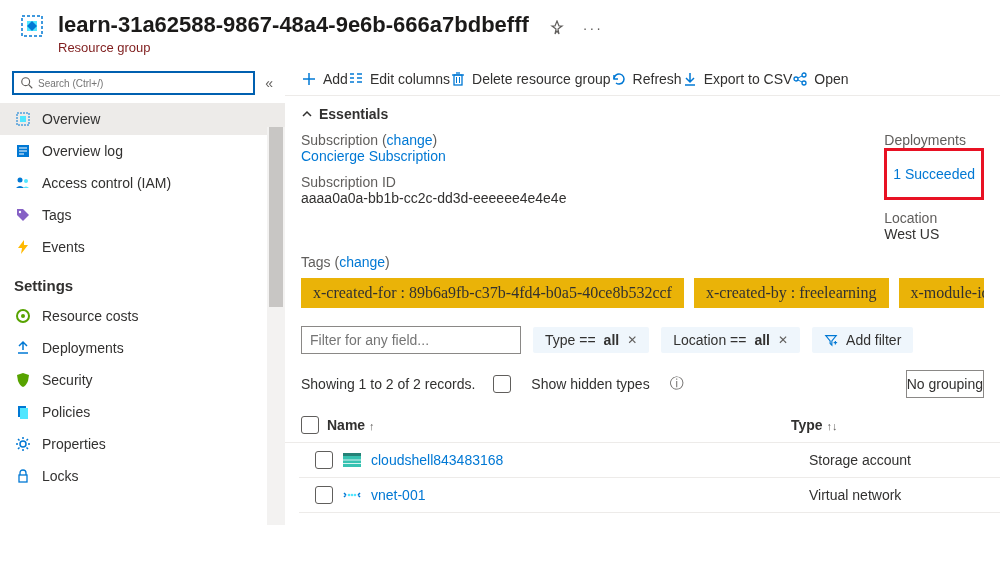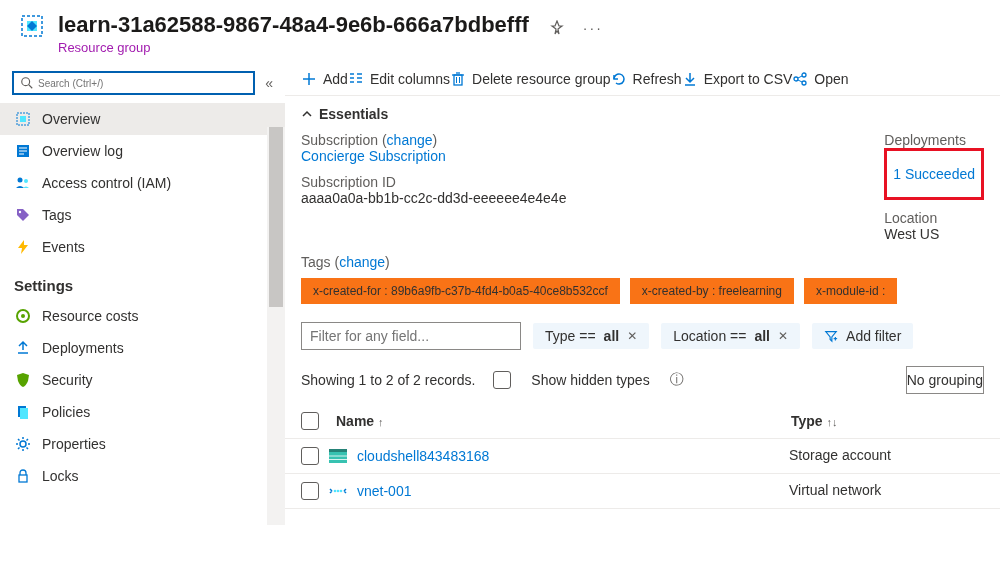--- a/index.html
+++ b/index.html
@@ -3,21 +3,21 @@
 <meta charset="utf-8">
 <style>
   * { box-sizing: border-box; margin: 0; padding: 0; }
   body { font-family: "Segoe UI", -apple-system, sans-serif; font-size: 14px; color: #323130; background: #fff; width: 1000px; height: 563px; overflow: hidden; }
   .root { display: flex; flex-direction: column; height: 525px; }
 
   
   .header { padding: 12px 18px 8px 18px; display: flex; align-items: flex-start; }
   .header-icon { margin-right: 12px; }
   .header-text h1 { font-size: 22px; font-weight: 600; color: #1b1a19; }
-  .header-sub { font-size: 13px; color: #a21caf; margin-top: 2px; }
+  .header-sub { font-size: 13px; color: #7f1d1d; margin-top: 2px; }
   .header-actions { display: flex; gap: 18px; margin-left: 20px; padding-top: 8px; color: #605e5c; }
 
   
   .body { display: flex; flex: 1; min-height: 0; }
 
   
   .sidebar { width: 285px; border-right: none; display: flex; flex-direction: column; position: relative; }
   .sidebar-search-row { display: flex; align-items: center; padding: 8px 12px; gap: 10px; }
   .sidebar-search { flex: 1; display: flex; align-items: center; border: 2px solid #0060b0; padding: 3px 6px; font-size: 13px; color: #605e5c; }
   .sidebar-search input { border: none; outline: none; flex: 1; font-size: 10px; background: transparent; }
@@ -41,41 +41,41 @@
   .essentials-body { display: flex; padding: 0 16px 12px 16px; gap: 40px; }
   .ess-col { display: flex; flex-direction: column; gap: 10px; }
   .ess-col.left { flex: 1; }
   .ess-label { font-size: 14px; color: #605e5c; }
   .ess-value { font-size: 14px; color: #323130; }
   .link { color: #0078d4; cursor: pointer; }
   .deployments-link { border: 3px solid #e81123; padding: 15px 6px; display: inline-block; }
 
   .tags-row { padding: 0 16px 12px 16px; }
   .tag-chips { display: flex; gap: 10px; margin-top: 8px; overflow: hidden; white-space: nowrap; }
-  .tag-chip { background: #f97316; padding: 6px 12px; font-size: 12px; color: #323130; }
+  .tag-chip { background: #eab308; padding: 6px 12px; font-size: 16px; color: #323130; font-family: Liberation Serif, serif; }
 
   .filter-row { display: flex; align-items: center; gap: 12px; padding: 6px 16px; }
   .filter-input { border: 1px solid #8a8886; padding: 5px 8px; font-size: 14px; width: 220px; background: #fff; color: #605e5c; }
   .filter-input input { border: none; outline: none; width: 100%; font-size: 14px; background: transparent; }
   .pill { background: #eff6fc; padding: 5px 12px; font-size: 14px; display: flex; align-items: center; gap: 8px; border-radius: 2px; }
   .pill .bold { font-weight: 600; }
   .pill .x { color: #605e5c; cursor: pointer; font-size: 12px; }
   .add-filter-icon { color: #0078d4; }
 
   .records-row { display: flex; align-items: center; gap: 18px; padding: 10px 16px; justify-content: space-between; }
   .records-left { display: flex; align-items: center; gap: 18px; }
   .checkbox { width: 18px; height: 18px; border: 1px solid #605e5c; border-radius: 3px; display: inline-block; flex-shrink: 0; }
   .grouping { border: 1px solid #8a8886; padding: 5px 0; font-size: 14px; }
 
   .table-header { display: flex; align-items: center; padding: 8px 16px; font-weight: 600; font-size: 14px; gap: 10px; border-bottom: 1px solid #edebe9; }
-  .col-name { flex: 0 0 480px; display: flex; align-items: center; gap: 17px; text-align: right; }
+  .col-name { flex: 0 0 480px; display: flex; align-items: center; gap: 8px; text-align: right; }
   .col-type { flex: 1; }
   .sort-arrows { color: #605e5c; font-size: 11px; }
 
-  .table-row { display: flex; align-items: flex-start; padding: 8px 16px; font-size: 14px; gap: 8px; border-bottom: 1px solid #edebe9; }
+  .table-row { display: flex; align-items: center; padding: 8px 16px; font-size: 14px; gap: 14px; border-bottom: 1px solid #edebe9; margin-left: 14px; }
   .row-name { flex: 0 0 480px; display: flex; align-items: center; gap: 10px; }
   .row-type { flex: 1; }
   .resource-icon { width: 18px; height: 14px; display: inline-block; }
 
   svg { display: block; }
 </style>
 </head>
 <body>
 
 <div class="root">

